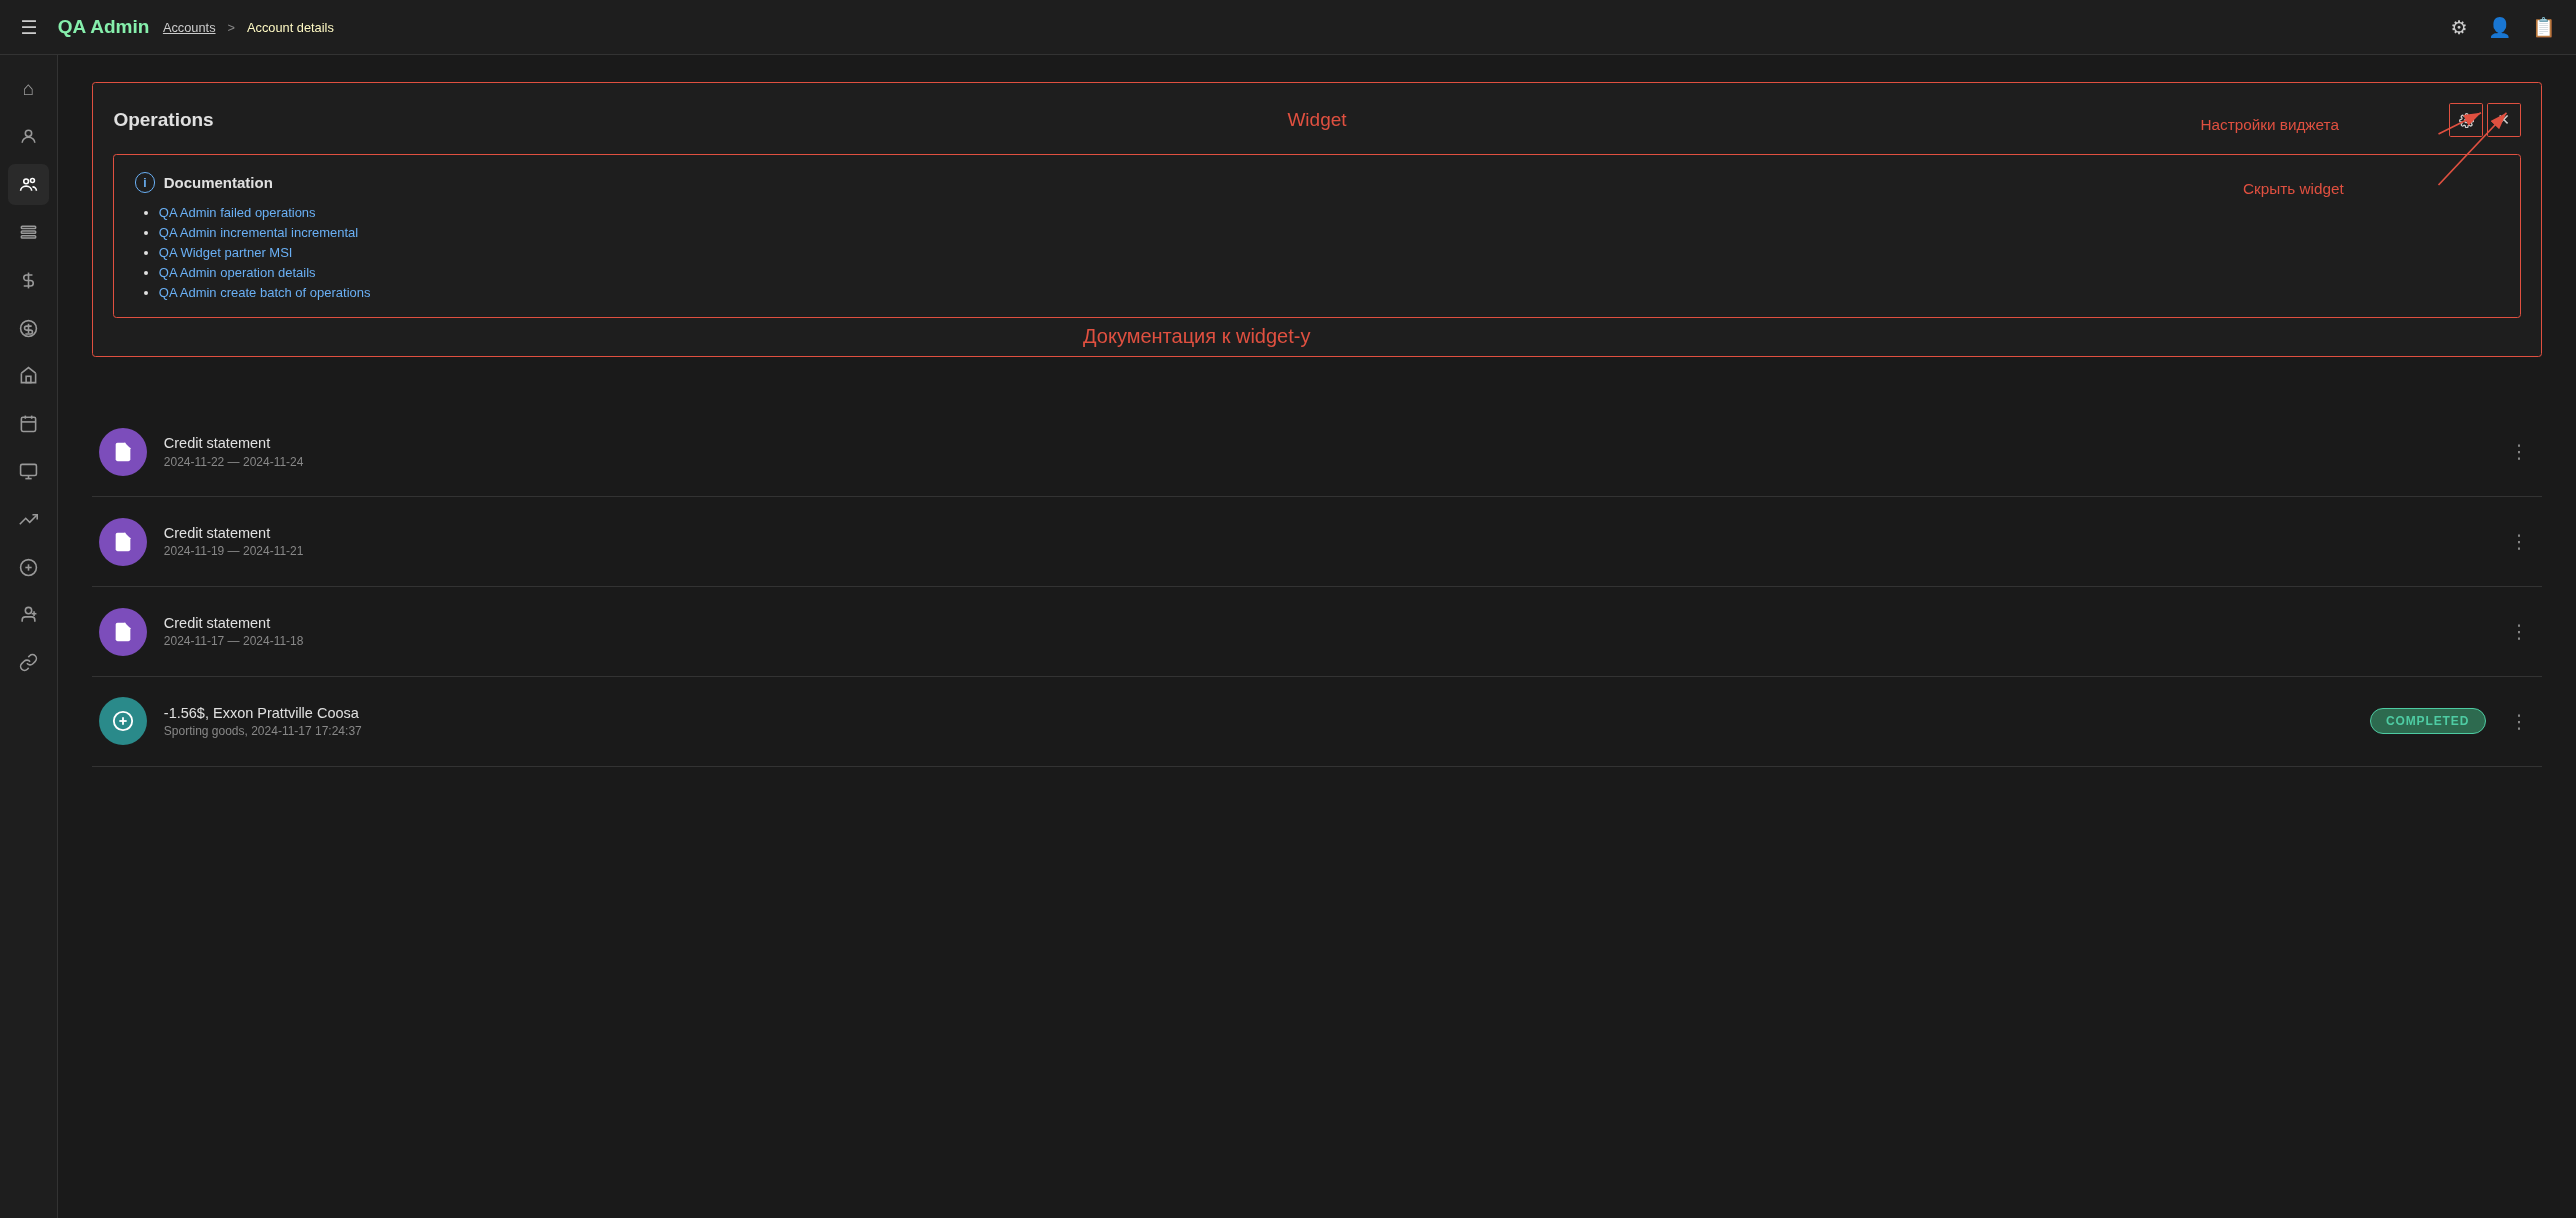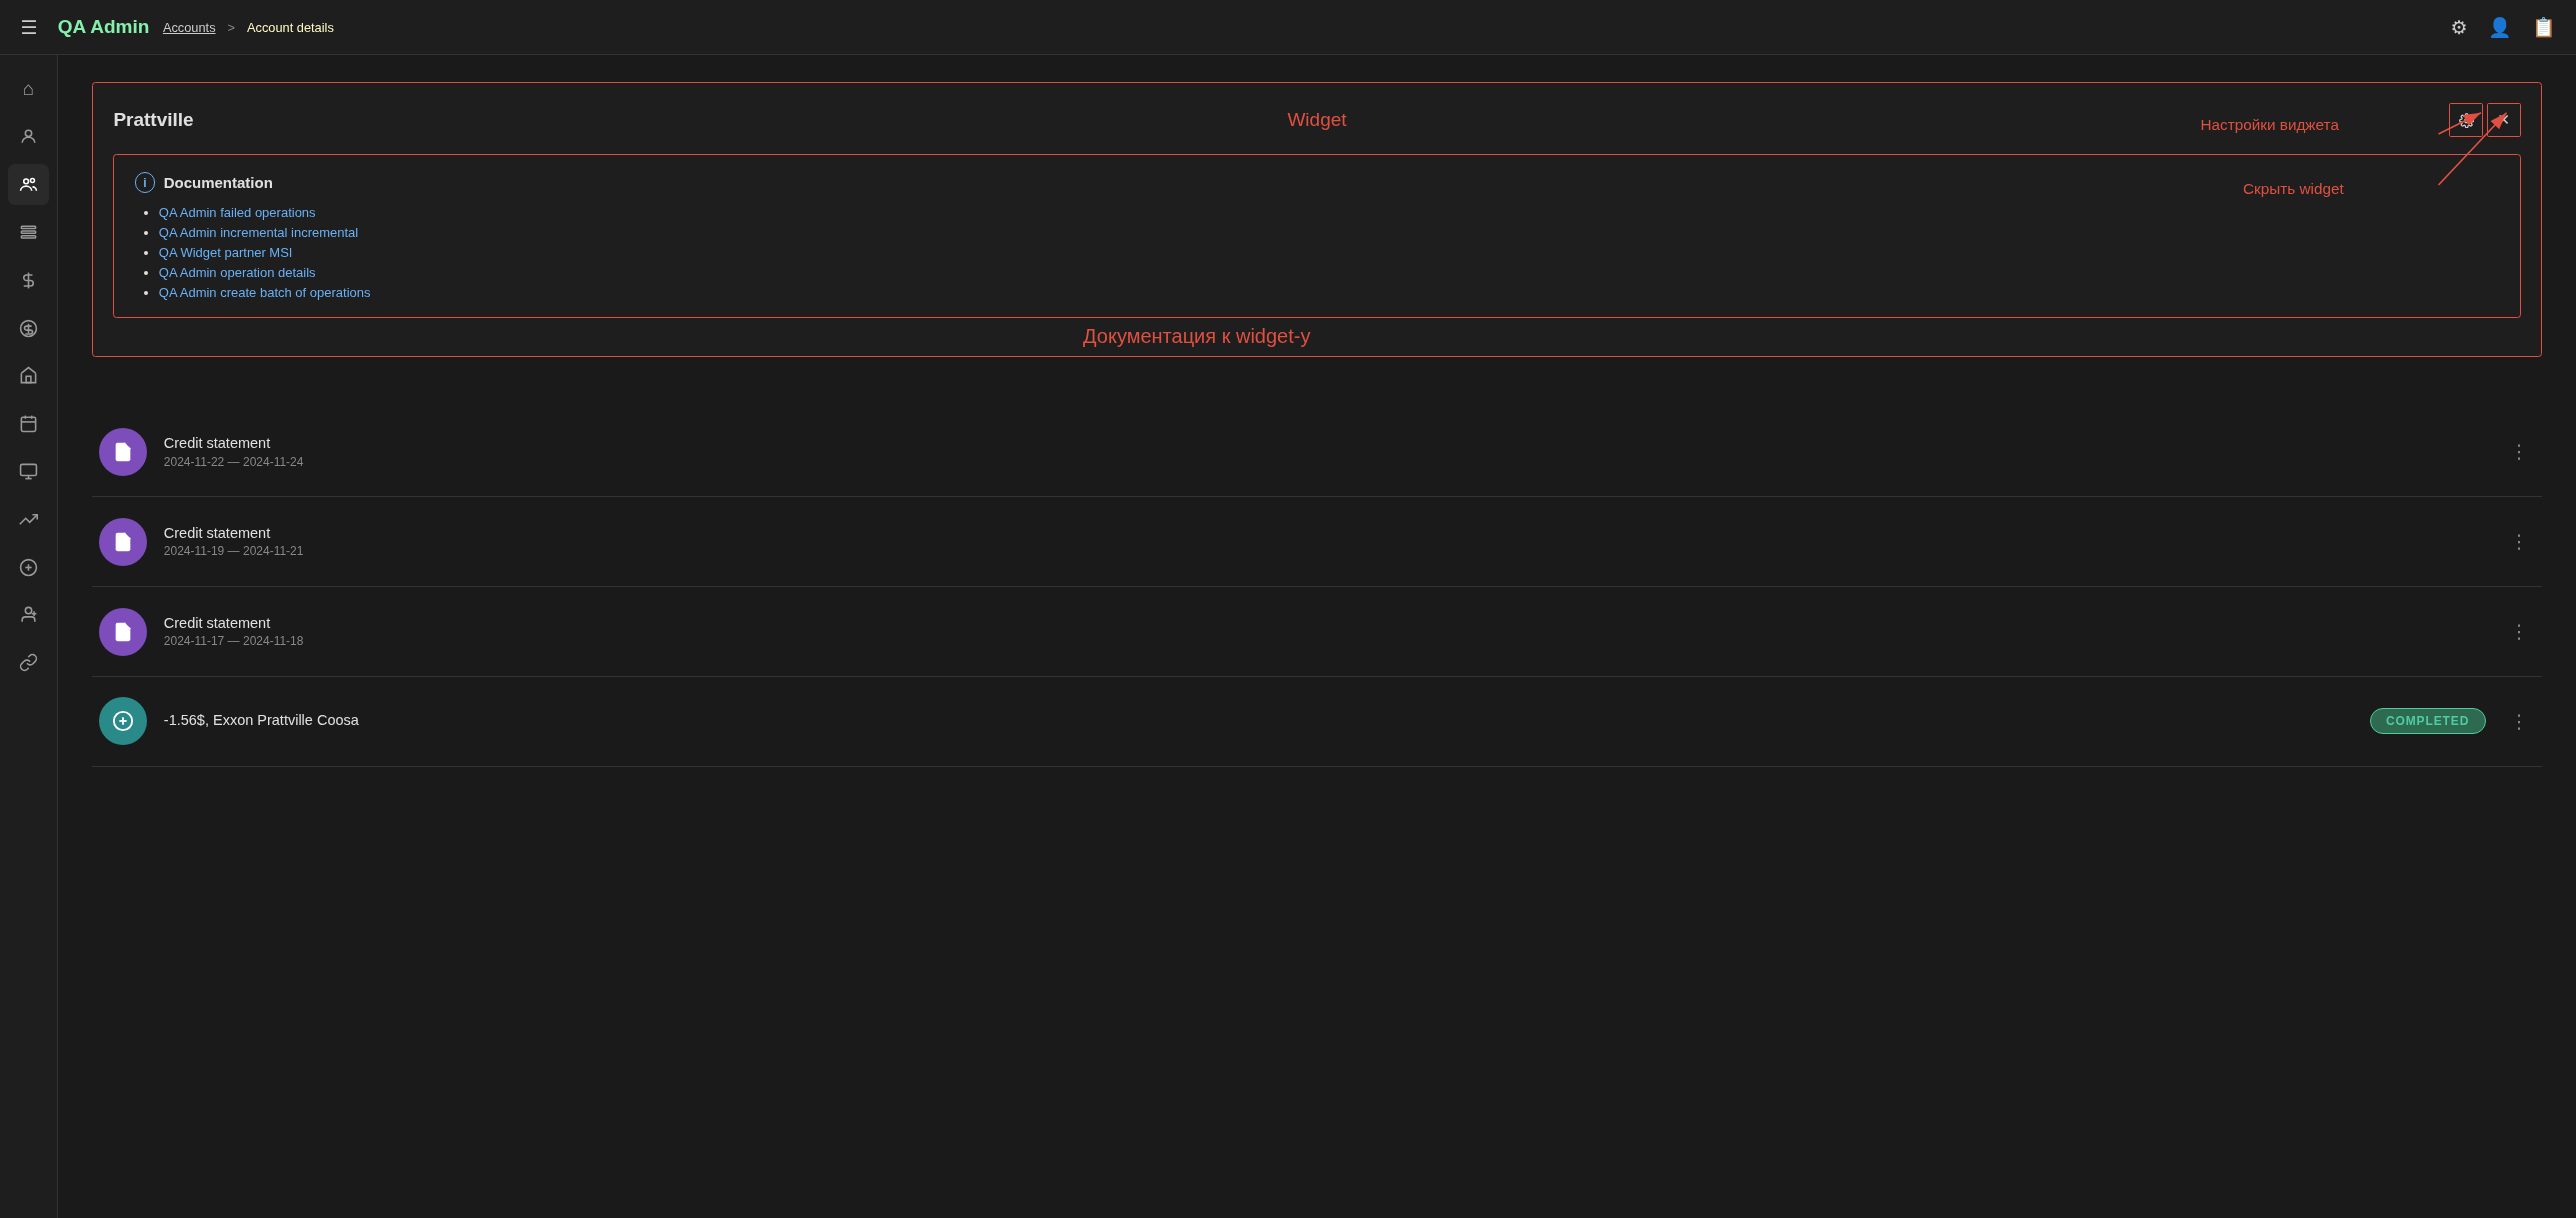--- a/index.html
+++ b/index.html
@@ -369,21 +369,21 @@
           <path d="M14 11a5 5 0 0 0-7.54-.54l-3 3a5 5 0 0 0 7.07 7.07l1.71-1.71"></path>
         </svg>
     </div>
   </div>
 
   <div class="content-area">
 
     <div class="widget-container" style="position:relative;">
 
       <div class="widget-header">
-        <span class="widget-title">Prattville</span>
+        <span class="widget-title">Operations</span>
         <span class="widget-label">Widget</span>
         <div class="widget-controls annotation-container">
           <button class="widget-btn">
             <svg width="15.3" height="15.3" viewBox="0 0 24 24" fill="none" stroke="currentColor" stroke-width="2">
                 <circle cx="12" cy="12" r="3"></circle>
                 <path d="M19.4 15a1.65 1.65 0 0 0 .33 1.82l.06.06a2 2 0 0 1-2.83 2.83l-.06-.06a1.65 1.65 0 0 0-1.82-.33 1.65 1.65 0 0 0-1 1.51V21a2 2 0 0 1-4 0v-.09A1.65 1.65 0 0 0 9 19.4a1.65 1.65 0 0 0-1.82.33l-.06.06a2 2 0 0 1-2.83-2.83l.06-.06A1.65 1.65 0 0 0 4.68 15a1.65 1.65 0 0 0-1.51-1H3a2 2 0 0 1 0-4h.09A1.65 1.65 0 0 0 4.6 9a1.65 1.65 0 0 0-.33-1.82l-.06-.06a2 2 0 0 1 2.83-2.83l.06.06A1.65 1.65 0 0 0 9 4.68a1.65 1.65 0 0 0 1-1.51V3a2 2 0 0 1 4 0v.09a1.65 1.65 0 0 0 1 1.51 1.65 1.65 0 0 0 1.82-.33l.06-.06a2 2 0 0 1 2.83 2.83l-.06.06A1.65 1.65 0 0 0 19.4 9a1.65 1.65 0 0 0 1.51 1H21a2 2 0 0 1 0 4h-.09a1.65 1.65 0 0 0-1.51 1z"></path>
               </svg>
           </button>
           <button class="widget-btn">✕</button>
         </div>
@@ -481,20 +481,21 @@
       <div class="operation-item">
         <div class="op-icon teal">
           <svg width="22" height="22" viewBox="0 0 24 24" fill="none" stroke="white" stroke-width="2">
               <circle cx="12" cy="12" r="10"></circle>
               <line x1="12" y1="8" x2="12" y2="16"></line>
               <line x1="8" y1="12" x2="16" y2="12"></line>
             </svg>
         </div>
         <div class="op-details">
           <div class="op-name">-1.56$, Exxon Prattville Coosa</div>
+          <div class="op-date">Sporting goods, 2024-11-17 17:24:37</div>
         </div>
         <div class="op-status">
           <span class="status-badge">COMPLETED</span>
         </div>
         <div class="op-menu">⋮</div>
       </div>
 
     </div>
   </div>
 </div>

